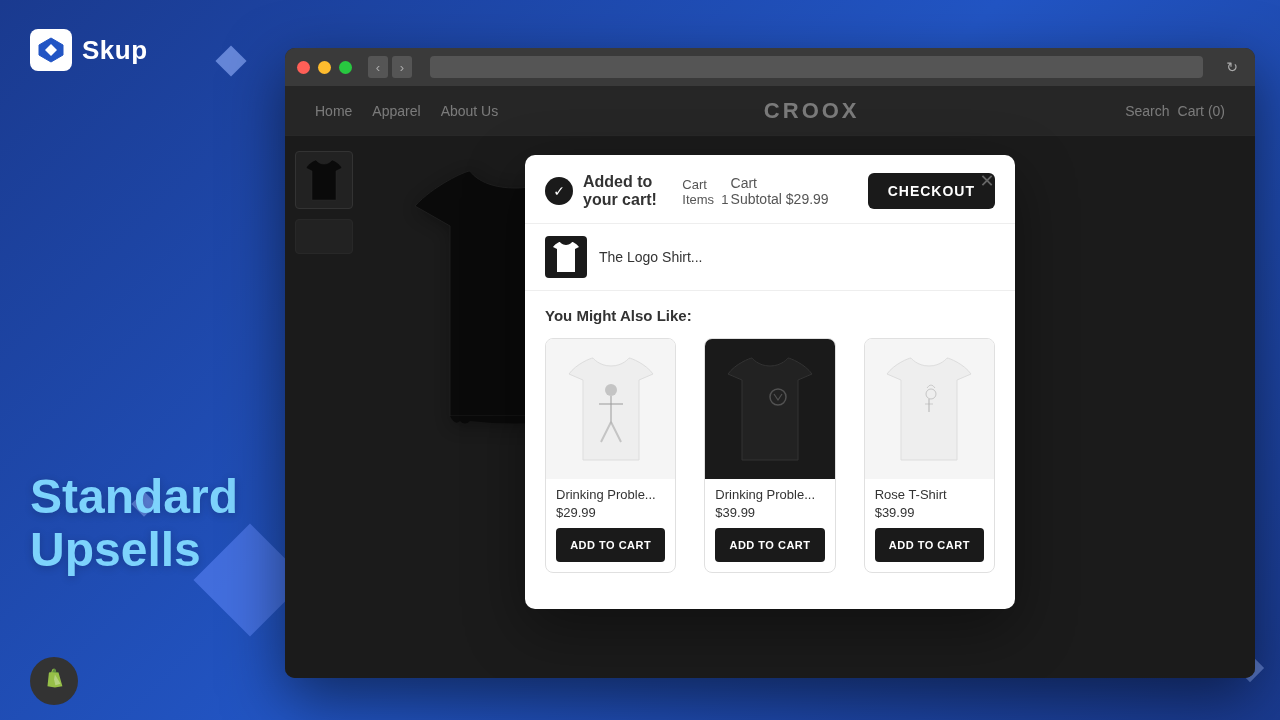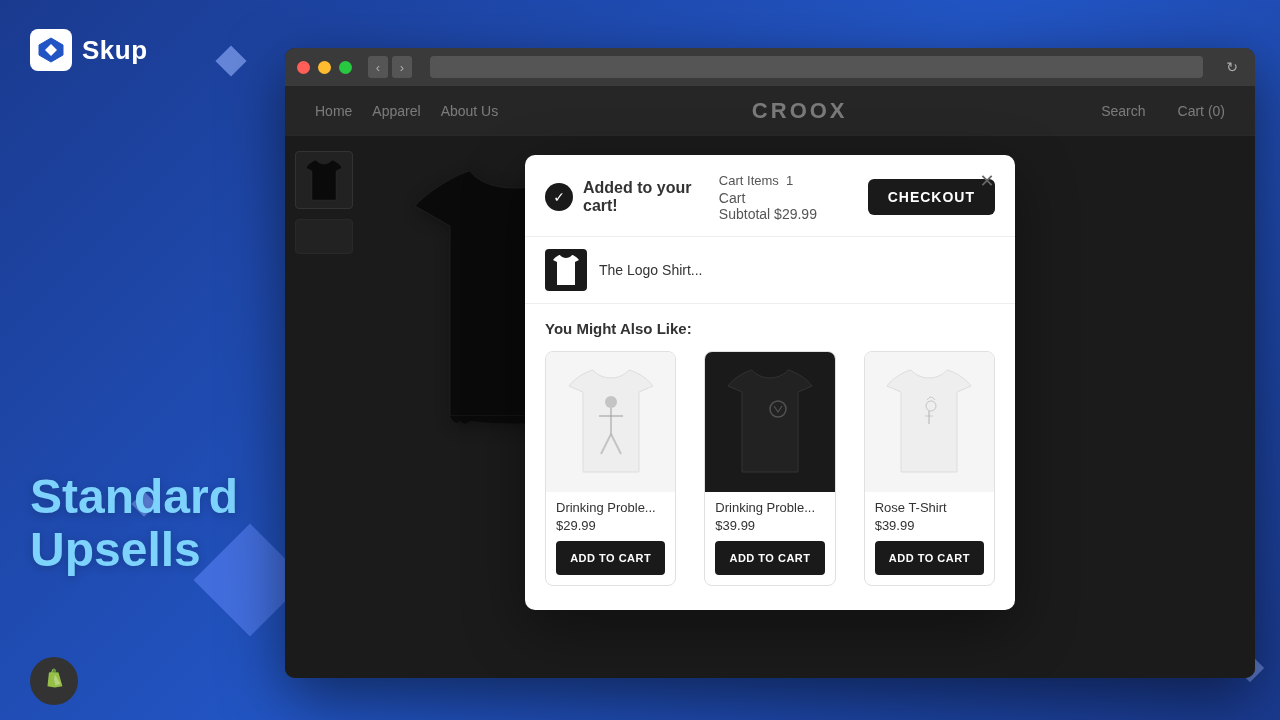--- a/index.html
+++ b/index.html
@@ -178,21 +178,21 @@
     .site-logo {
       flex: 1;
       text-align: center;
       color: #ccc;
       font-size: 22px;
       font-weight: 600;
       letter-spacing: 3px;
     }
     .site-actions {
       display: flex;
-      gap: 32px;
+      gap: 8px;
     }
     .site-actions a {
       color: #ccc;
       font-size: 14px;
       text-decoration: none;
     }
 
     .site-body {
       display: flex;
       position: relative;
@@ -322,21 +322,22 @@
       font-size: 14px;
       flex-shrink: 0;
     }
     .added-text {
       font-size: 16px;
       font-weight: 600;
       color: #333;
     }
     .cart-summary {
       display: flex;
-      flex-direction: column;
+      flex-direction: row;
+      align-items: flex-end;
       gap: 2px;
     }
     .cart-items-count {
       font-size: 13px;
       color: #555;
     }
     .cart-subtotal {
       font-size: 14px;
       color: #555;
     }
@@ -377,21 +378,21 @@
       border-radius: 4px;
       display: flex; align-items: center; justify-content: center;
     }
     .product-name-modal {
       font-size: 14px;
       color: #333;
     }
 
     
     .upsells-section {
-      padding: 16px 20px 24px 20px;
+      padding: 16px 20px 36px 20px;
     }
     .upsells-title {
       font-size: 15px;
       font-weight: 600;
       color: #333;
       margin-bottom: 14px;
     }
     .upsell-products {
       display: flex;
       gap: 28px;

